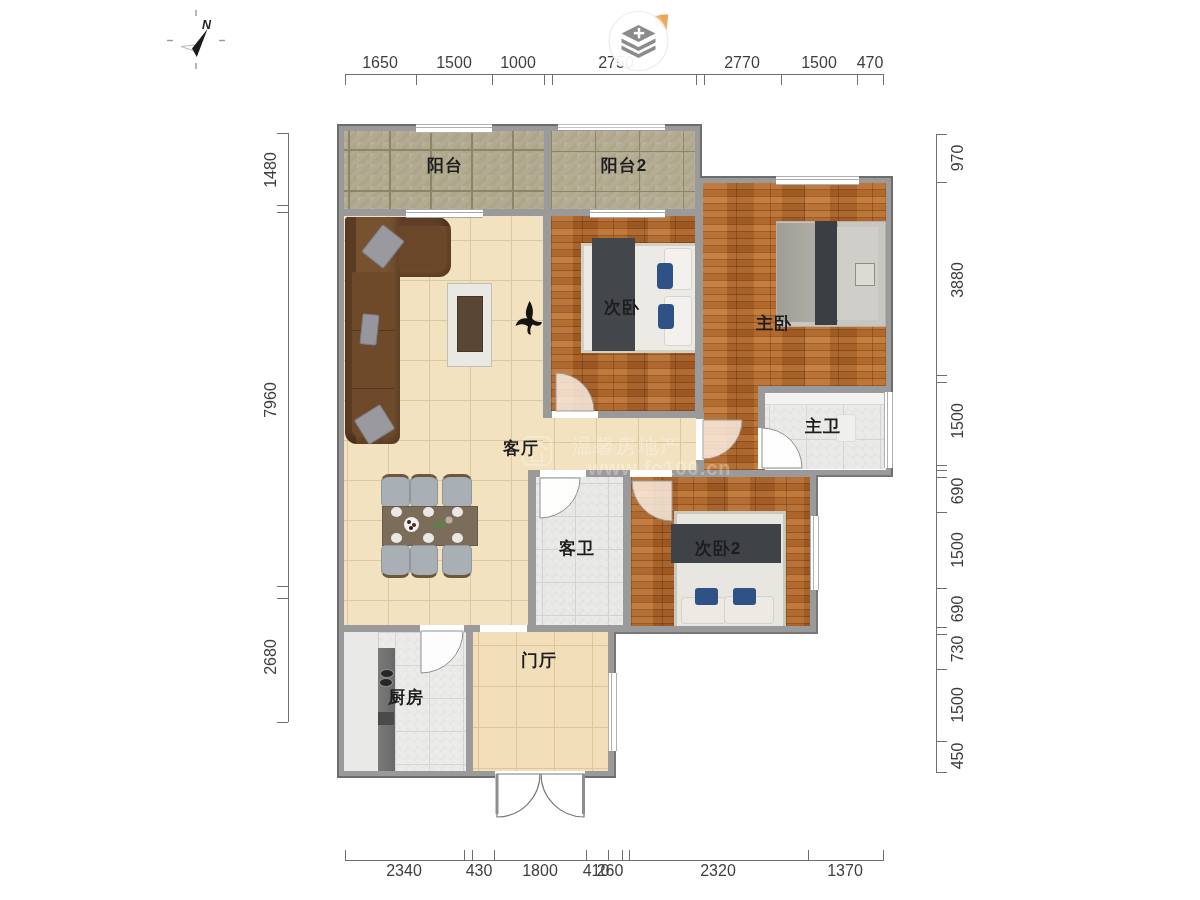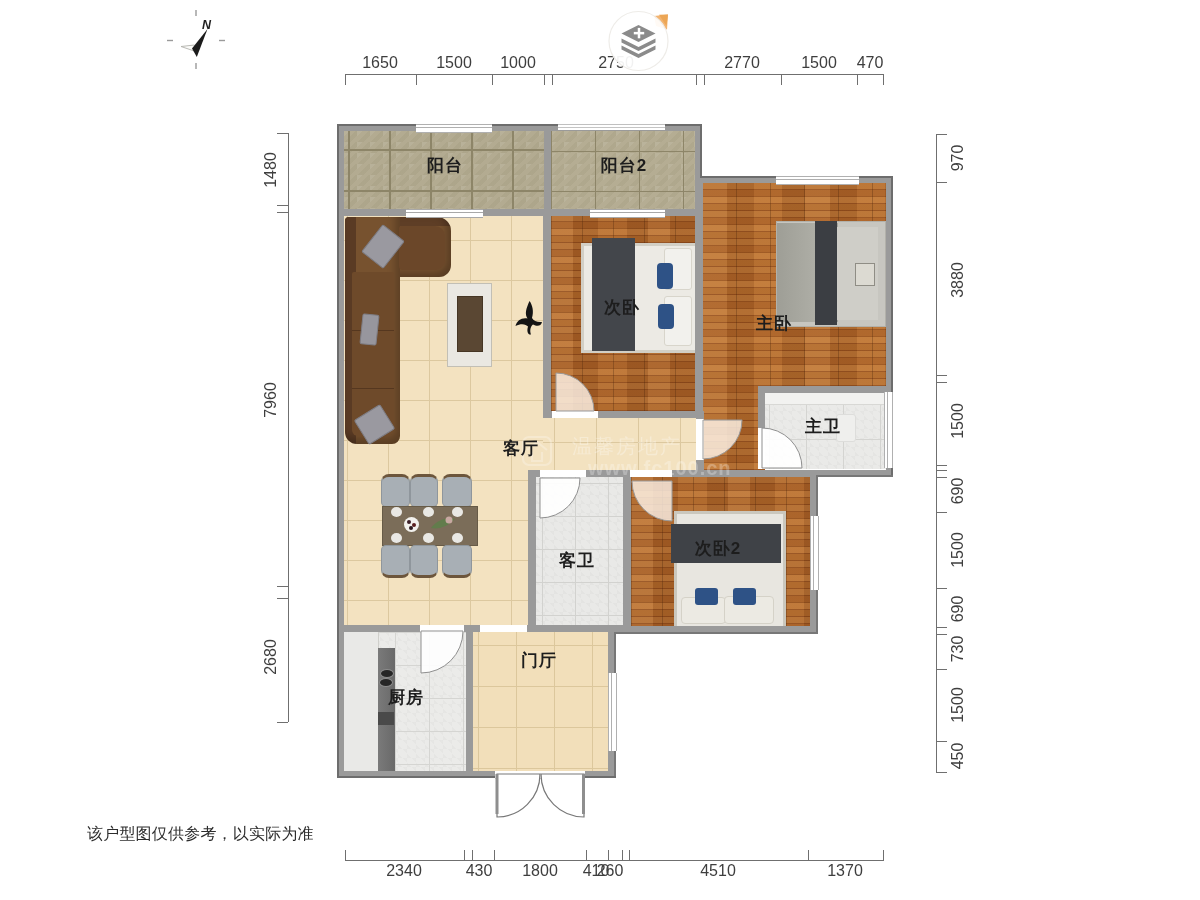--- a/index.html
+++ b/index.html
@@ -226,21 +226,21 @@
 
 <div class="abs" style="left:572px;top:433px;width:140px;font-size:20px;font-weight:400;color:rgba(255,255,255,0.30);letter-spacing:2px;white-space:nowrap;">温馨房地产</div>
 <div class="abs" style="left:588px;top:457px;font-size:20px;font-weight:700;color:rgba(255,255,255,0.27);letter-spacing:1px;white-space:nowrap;">www.fc100.cn</div>
 
 <div class="lbl" style="left:445px;top:165px;">阳台</div>
 <div class="lbl" style="left:624px;top:165px;">阳台2</div>
 <div class="lbl" style="left:622px;top:307px;">次卧</div>
 <div class="lbl" style="left:774px;top:323px;">主卧</div>
 <div class="lbl" style="left:823px;top:426px;">主卫</div>
 <div class="lbl" style="left:521px;top:416px;margin-top:32px;">客厅</div>
-<div class="lbl" style="left:577px;top:548px;margin-top:12px;">客卫</div>
+<div class="lbl" style="left:577px;top:548px;">客卫</div>
 <div class="lbl" style="left:718px;top:548px;">次卧2</div>
 <div class="lbl" style="left:406px;top:697px;">厨房</div>
 <div class="lbl" style="left:539px;top:660px;">门厅</div>
 
 <div class="hl" style="left:345px;top:74px;width:538px;"></div>
 <div class="tk" style="left:345px;top:74px;height:11px;"></div>
 <div class="tk" style="left:416px;top:74px;height:11px;"></div>
 <div class="tk" style="left:492px;top:74px;height:11px;"></div>
 <div class="tk" style="left:544px;top:74px;height:11px;"></div>
 <div class="tk" style="left:552px;top:74px;height:11px;"></div>
@@ -266,21 +266,21 @@
 <div class="tk" style="left:608px;top:850px;height:11px;"></div>
 <div class="tk" style="left:622px;top:850px;height:11px;"></div>
 <div class="tk" style="left:629px;top:850px;height:11px;"></div>
 <div class="tk" style="left:808px;top:850px;height:11px;"></div>
 <div class="tk" style="left:883px;top:850px;height:11px;"></div>
 <div class="dim" style="left:404px;top:871px;">2340</div>
 <div class="dim" style="left:479px;top:871px;">430</div>
 <div class="dim" style="left:540px;top:871px;">1800</div>
 <div class="dim" style="left:596px;top:871px;">410</div>
 <div class="dim" style="left:610px;top:871px;">260</div>
-<div class="dim" style="left:718px;top:871px;">4510</div>
+<div class="dim" style="left:718px;top:871px;">2320</div>
 <div class="dim" style="left:845px;top:871px;">1370</div>
 
 <div class="vl" style="left:288px;top:133px;height:589px;"></div>
 <div class="hl" style="left:277px;top:133px;width:11px;"></div>
 <div class="hl" style="left:277px;top:205px;width:11px;"></div>
 <div class="hl" style="left:277px;top:212px;width:11px;"></div>
 <div class="hl" style="left:277px;top:586px;width:11px;"></div>
 <div class="hl" style="left:277px;top:598px;width:11px;"></div>
 <div class="hl" style="left:277px;top:722px;width:11px;"></div>
 <div class="dimv" style="left:271px;top:170px;">1480</div>
@@ -324,14 +324,13 @@
  <polygon points="654,16 668,14.5 667,29.5 656,26" fill="#f3b471"></polygon>
  <polygon points="659,14.8 668,14.5 666.5,26" fill="#eca655"></polygon>
  <circle cx="638.5" cy="41" r="29.5" fill="#ffffff" fill-opacity="0.93" stroke="#eeece8" stroke-width="1.2"></circle>
  <path d="M638.5 25 L655.5 33.5 L638.5 42 L621.5 33.5 Z" fill="#8b8b8b"></path>
  <rect x="633.8" y="31.9" width="10.4" height="2.5" fill="#ffffff"></rect>
  <rect x="637.75" y="27.9" width="2.5" height="10.4" fill="#ffffff"></rect>
  <path d="M621.5 38.5 L638.5 47 L655.5 38.5 L655.5 42.5 L638.5 51 L621.5 42.5 Z" fill="#8b8b8b"></path>
  <path d="M621.5 45.5 L638.5 54 L655.5 45.5 L655.5 49.5 L638.5 58 L621.5 49.5 Z" fill="#8b8b8b"></path>
 </svg>
 
-<div class="abs" style="left:87px;top:824px;font-size:16px;font-weight:500;color:#2c2c2c;letter-spacing:0.2px;">该户型图仅供参考，以实际为准</div>
 </div>
 
 </body></html>

